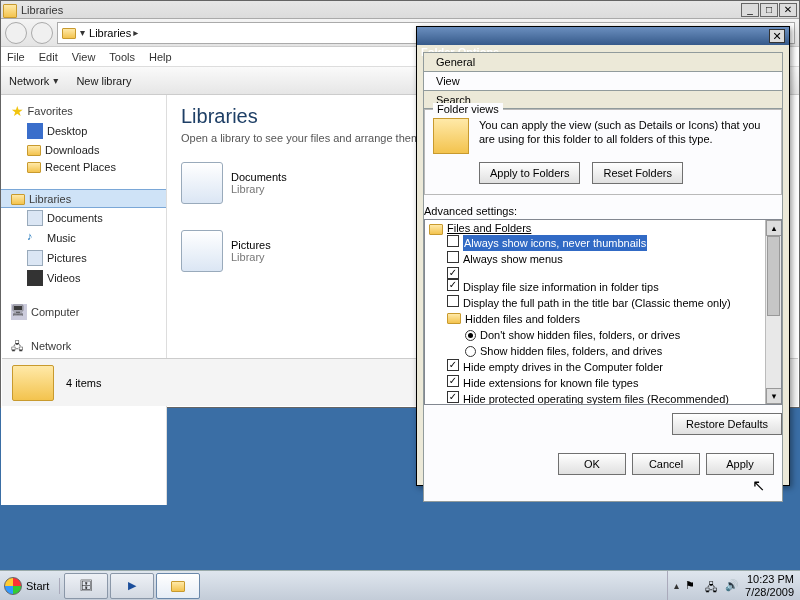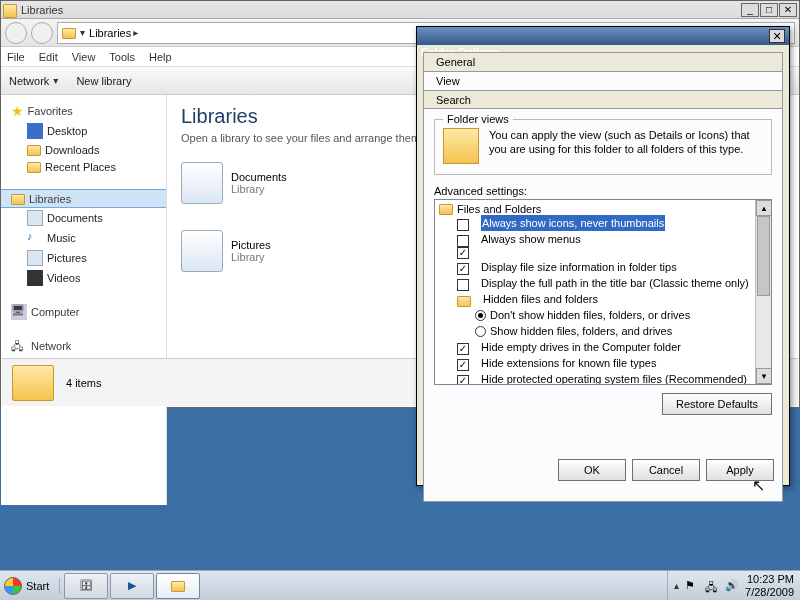--- a/index.html
+++ b/index.html
@@ -42,48 +42,48 @@
 .statusbar .big-folder { width: 42px; height: 36px; background: linear-gradient(#ffe9a8,#f3c34e); border: 1px solid #c89a2e; border-radius: 2px; }
 
 
 .dialog { position: absolute; left: 416px; top: 26px; width: 374px; height: 460px; background: #ece9d8; border: 1px solid #000; box-shadow: 2px 2px 6px rgba(0,0,0,.4); }
 .dialog .dlg-title { height: 18px; background: linear-gradient(#6b8fbf,#365a8a); color: #fff; display: flex; align-items: center; padding: 0 4px; }
 .dlg-title .t { flex: 1; font-weight: bold; margin-top: 31px; }
 .dlg-close { width: 16px; height: 14px; border: 1px solid #333; background: #ddd; color: #000; display: flex; align-items: center; justify-content: center; }
 .tabstrip { display: flex; padding: 6px 6px 0 6px; gap: 0; flex-direction: column; }
 .tab { padding: 3px 12px; border: 1px solid #919b9c; background: #ece9d8; border-bottom: none; position: relative; top: 1px; }
 .tab.active { background: #fcfcfe; z-index: 2; }
-.tab-body { margin: 0 6px 6px 6px; border: 1px solid #919b9c; background: #fcfcfe; height: 394px; padding: 10px; position: relative; }
+.tab-body { margin: 0 6px 6px 6px; border: 1px solid #919b9c; background: #fcfcfe; height: 394px; position: relative; }
 
 .fieldset { border: 1px solid #b9b9b9; padding: 8px 8px 10px 8px; position: relative; margin-bottom: 10px; }
 .fieldset .legend { position: absolute; top: -7px; left: 8px; background: #fcfcfe; padding: 0 4px; }
 .folder-views { display: flex; gap: 10px; }
 .fv-icon { width: 36px; height: 36px; background: linear-gradient(#ffe9a8,#f3c34e); border: 1px solid #c89a2e; }
 .fv-text { flex: 1; line-height: 1.3; }
 .btnrow { display: flex; gap: 12px; margin-top: 8px; margin-left: 46px; }
 .btn { min-width: 90px; height: 22px; border: 1px solid #707070; background: linear-gradient(#fff,#e0e0e0); padding: 0 10px; display: inline-flex; align-items: center; justify-content: center; }
 
 .adv-label { margin-bottom: 2px; }
 .tree { border: 1px solid #828790; background: #fff; height: 186px; overflow: hidden; position: relative; }
 .tree-inner { padding: 2px 4px; }
-.tree-root { display: flex; align-items: flex-end; gap: 4px; }
-.tree-item { display: flex; align-items: flex-end; gap: 12px; padding: 0 0 0 18px; line-height: 16px; }
+.tree-root { display: flex; align-items: flex-start; gap: 4px; text-decoration: underline; }
+.tree-item { display: flex; align-items: flex-start; gap: 4px; padding: 0 0 0 18px; line-height: 16px; }
 .tree-item.sel span.lbl { background: #316ac5; color: #fff; padding: 0 1px; }
 .tree-sub { padding-left: 36px; display: flex; align-items: center; gap: 4px; line-height: 16px; }
 .chk { width: 12px; height: 12px; border: 1px solid #333; background: #fff; display: inline-flex; align-items: center; justify-content: center; font-size: 10px; line-height: 1; }
 .chk.checked::after { content: "✓"; color: #000; font-size: 10px; }
 .rad { width: 11px; height: 11px; border: 1px solid #333; border-radius: 50%; background: #fff; display: inline-flex; align-items: center; justify-content: center; }
 .rad.on::after { content: ""; width: 5px; height: 5px; background: #000; border-radius: 50%; }
 .scroll-v { position: absolute; right: 0; top: 0; width: 16px; height: 100%; background: #e8e8e8; border-left: 1px solid #bbb; }
 .scroll-v .thumb { position: absolute; left: 1px; right: 1px; top: 16px; height: 80px; background: #c6c6c6; border: 1px solid #999; }
 .scroll-v .arr { position: absolute; left: 0; width: 16px; height: 16px; background: #ddd; border: 1px solid #999; display: flex; align-items: center; justify-content: center; font-size: 9px; }
 .scroll-v .up { top: 0; } .scroll-v .down { bottom: 0; }
 
 .restore-row { text-align: right; margin-top: 8px; }
-.dlg-buttons { position: absolute; right: 8px; bottom: 20px; display: flex; gap: 6px; }
+.dlg-buttons { position: absolute; right: 8px; bottom: 26px; display: flex; gap: 6px; }
 .dlg-buttons .btn { min-width: 68px; }
 
 
 .cursor { position: absolute; left: 752px; top: 476px; font-size: 16px; color: #000; pointer-events: none; }
 
 
 .taskbar { position: absolute; left: 0; bottom: 0; width: 800px; height: 30px; background: linear-gradient(#dfe6ee,#c3ccd8); border-top: 1px solid #9aa; display: flex; align-items: center; }
 .start { height: 16px; padding: 0 10px 0 4px; display: flex; align-items: center; gap: 4px; border-right: 1px solid #aab; }
 .win-orb { width: 18px; height: 18px; border-radius: 50%; background: conic-gradient(#f33 0 25%, #3c3 0 50%, #39f 0 75%, #fc3 0); border: 1px solid #666; }
 .task-items { display: flex; align-items: center; gap: 2px; margin-left: 4px; }
@@ -227,20 +227,24 @@
     <div class="tab active">View</div>
     <div class="tab">Search</div>
   </div>
   <div class="tab-body">
     <div class="fieldset">
       <span class="legend">Folder views</span>
       <div class="folder-views">
         <div class="fv-icon"></div>
         <div class="fv-text">You can apply the view (such as Details or Icons) that you are using for this folder to all folders of this type.</div>
       </div>
+      <div class="btnrow">
+        <div class="btn">Apply to Folders</div>
+        <div class="btn">Reset Folders</div>
+      </div>
     </div>
     <div class="adv-label">Advanced settings:</div>
     <div class="tree">
       <div class="tree-inner" id="tree-inner">
           <div class="tree-root">
             <span class="folder-mini"></span>
             <span>Files and Folders</span>
           </div>
           <div class="tree-item sel">
             <span class="chk"></span>

